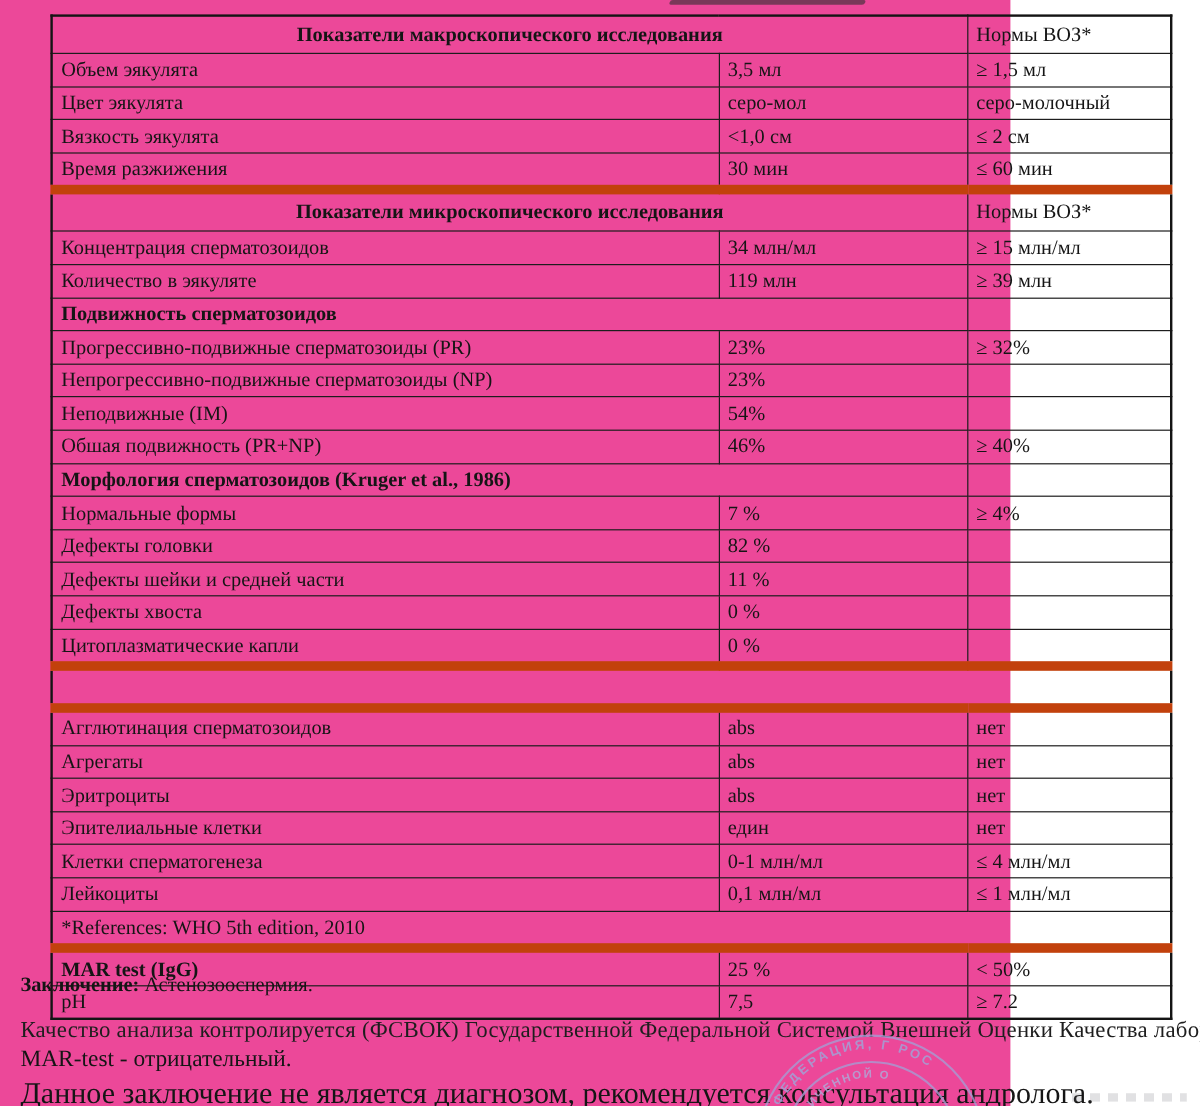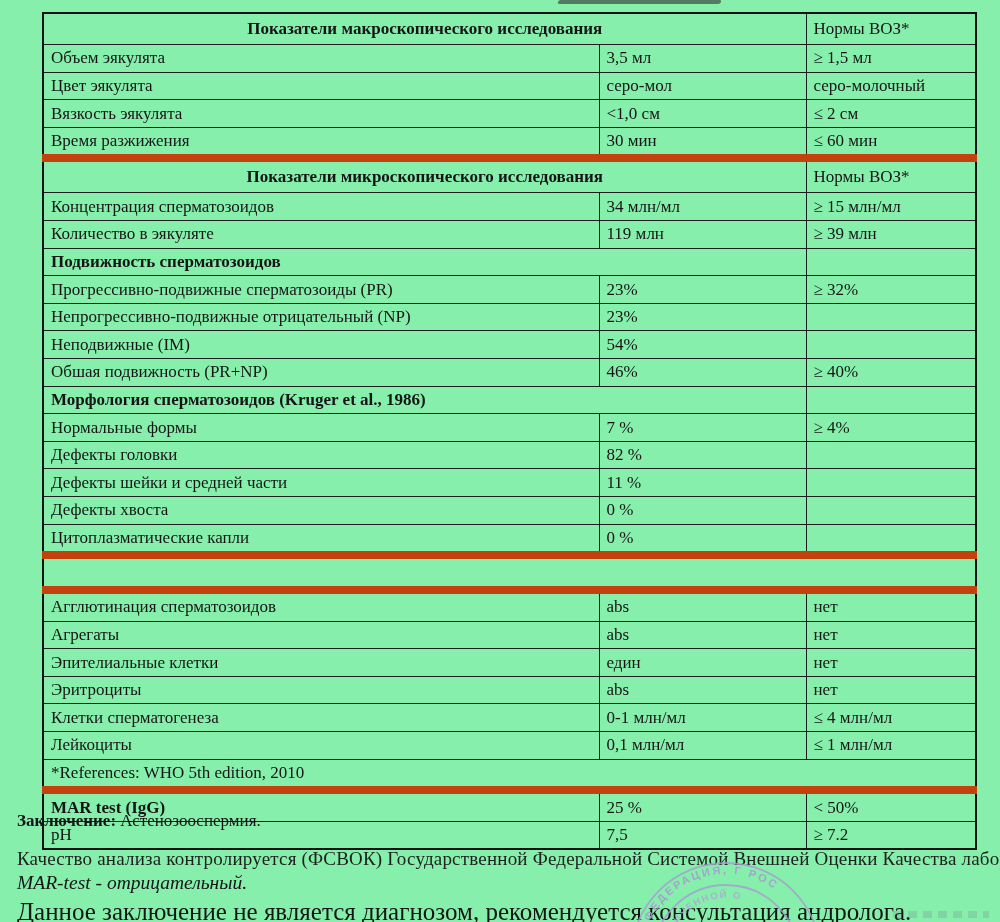--- a/index.html
+++ b/index.html
@@ -4,22 +4,22 @@
 <style>
   html,body{margin:0;padding:0;}
   body{
     width:1000px;height:922px;
     background:#ffffff;
     font-family:"Liberation Serif","DejaVu Serif",serif;
     color:#151515;
     overflow:hidden;
   }
   .doc{
-    position:relative;width:1000px;height:922px;
-    background:#86efac;
+    position:relative;width:842px;height:922px;
+    background:#ec4899;
   }
   
   .smudge{
     position:absolute;left:558px;top:0;width:163px;height:4px;
     background:#2e2e2e;opacity:.6;transform:skewX(-20deg);
     border-radius:2px;
   }
   table.report{
     position:absolute;left:42px;top:12px;
     width:933px;border-collapse:collapse;table-layout:fixed;
@@ -40,21 +40,21 @@
   tr.hdr td.nrm{font-weight:normal;}
   tr.sect td{font-weight:bold;}
   tr.thick td{border-top:8px solid #c2410c;}
   tr.blankrow td{height:27px;}
   td.boldlbl{font-weight:bold;margin-left:23px;}
   
   .f-line{position:absolute;left:17px;white-space:nowrap;}
   .quality{top:848px;font-size:19px;letter-spacing:.2px;color:#1e1e1e;}
   .concl{top:811px;font-size:17px;text-align:center;}
   .concl .b{font-weight:bold;}
-  .marline{top:872px;font-size:19.5px;font-style:italic;}
+  .marline{top:872px;font-size:19.5px;}
   .noteline{top:898px;font-size:25px;}
   
   .stamp{position:absolute;left:553px;top:850px;pointer-events:none;}
   .stamp text{
     font-family:"Liberation Sans","DejaVu Sans",sans-serif;
     font-weight:bold;
   }
   
   .faint-marks{
     position:absolute;left:893px;top:911px;width:96px;height:7px;
@@ -118,21 +118,21 @@
       <tr class="sect">
         <td colspan="2">Подвижность сперматозоидов</td>
         <td></td>
       </tr>
       <tr>
         <td>Прогрессивно-подвижные сперматозоиды (PR)</td>
         <td>23%</td>
         <td>≥ 32%</td>
       </tr>
       <tr>
-        <td>Непрогрессивно-подвижные отрицательный (NP)</td>
+        <td>Непрогрессивно-подвижные сперматозоиды (NP)</td>
         <td>23%</td>
         <td></td>
       </tr>
       <tr>
         <td>Неподвижные (IM)</td>
         <td>54%</td>
         <td></td>
       </tr>
       <tr>
         <td>Обшая подвижность (PR+NP)</td>
@@ -175,27 +175,27 @@
         <td>Агглютинация сперматозоидов</td>
         <td>abs</td>
         <td>нет</td>
       </tr>
       <tr>
         <td>Агрегаты</td>
         <td>abs</td>
         <td>нет</td>
       </tr>
       <tr>
+        <td>Эритроциты</td>
+        <td>abs</td>
+        <td>нет</td>
+      </tr>
+      <tr>
         <td>Эпителиальные клетки</td>
         <td>един</td>
-        <td>нет</td>
-      </tr>
-      <tr>
-        <td>Эритроциты</td>
-        <td>abs</td>
         <td>нет</td>
       </tr>
       <tr>
         <td>Клетки сперматогенеза</td>
         <td>0-1 млн/мл</td>
         <td>≤ 4 млн/мл</td>
       </tr>
       <tr>
         <td>Лейкоциты</td>
         <td>0,1 млн/мл</td>

